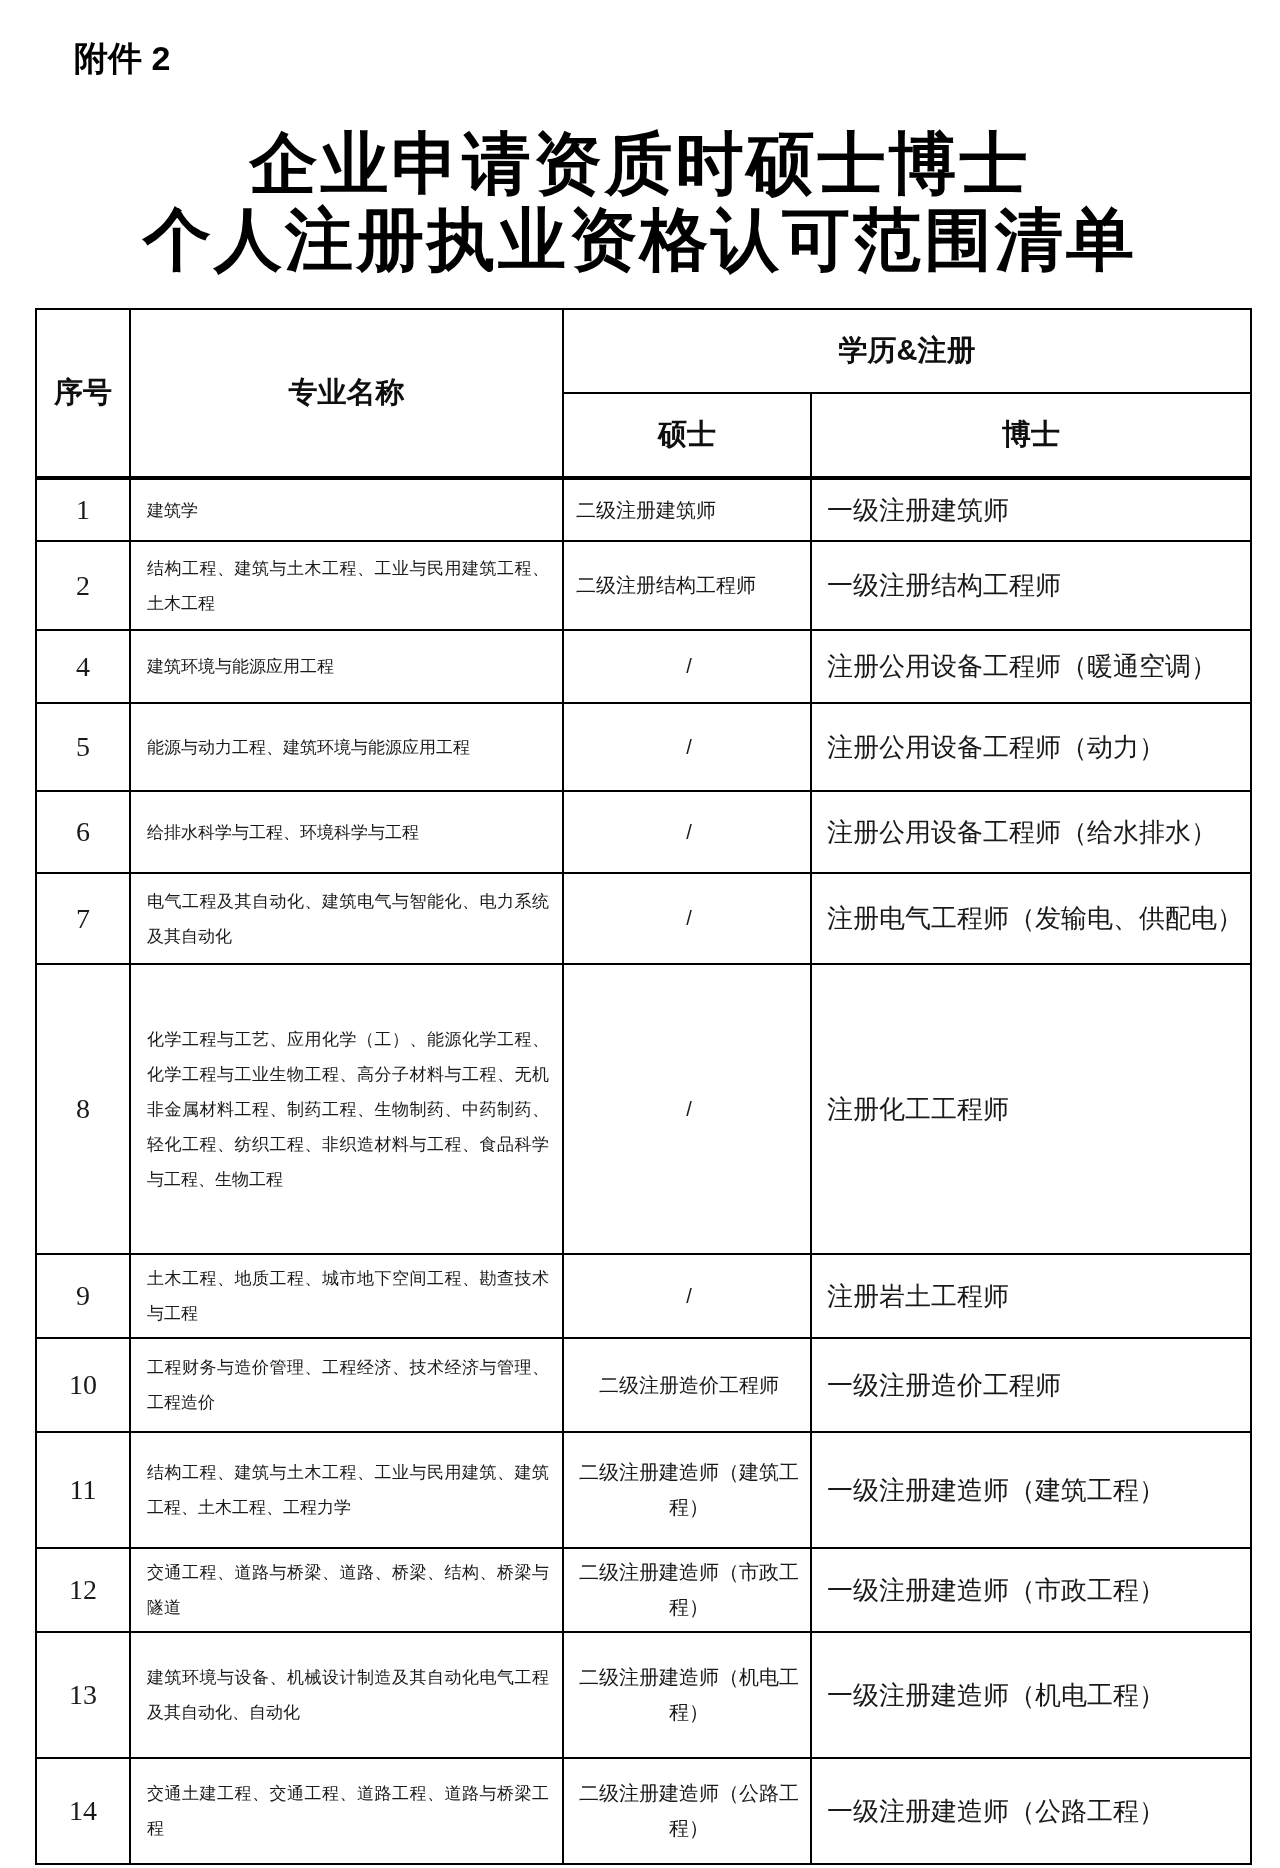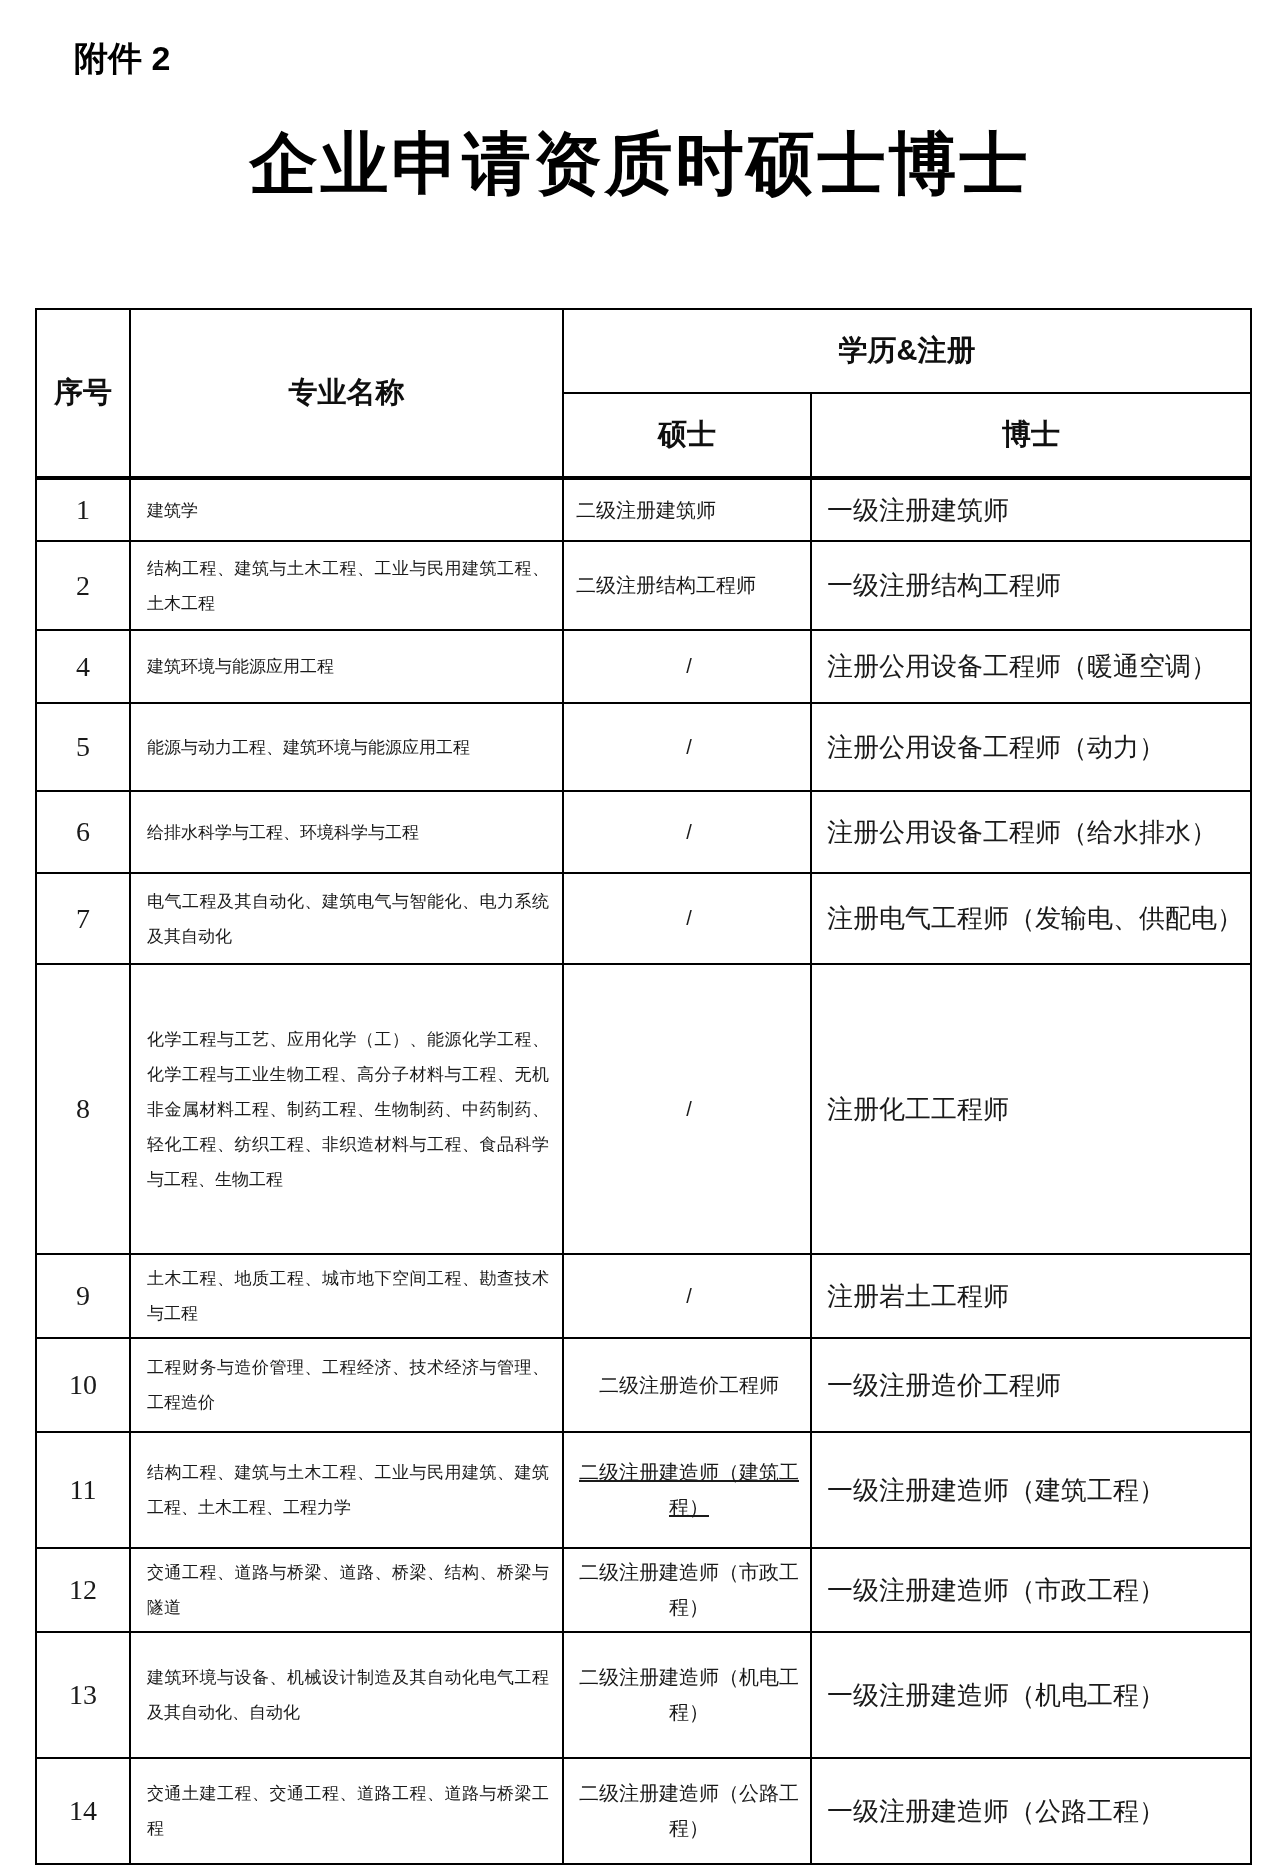--- a/index.html
+++ b/index.html
@@ -89,20 +89,21 @@
     color: #1a1a1a;
   }
 </style>
 </head>
 <body>
 
 <div class="attachment">附件 2</div>
 
 <div class="doc-title">
   <div>企业申请资质时硕士博士</div>
+  <div>个人注册执业资格认可范围清单</div>
 </div>
 
 <table class="qual-table">
   <colgroup>
     <col style="width:94px">
     <col style="width:433px">
     <col style="width:248px">
     <col style="width:440px">
   </colgroup>
   <thead>
@@ -167,21 +168,21 @@
       </tr>
       <tr style="height: 94px;">
         <td class="c-no">10</td>
         <td class="c-major">工程财务与造价管理、工程经济、技术经济与管理、工程造价</td>
         <td class="c-master" style="text-align: center;">二级注册造价工程师</td>
         <td class="c-doctor">一级注册造价工程师</td>
       </tr>
       <tr style="height: 116px;">
         <td class="c-no">11</td>
         <td class="c-major">结构工程、建筑与土木工程、工业与民用建筑、建筑工程、土木工程、工程力学</td>
-        <td class="c-master" style="text-align: center; text-decoration: underline;">二级注册建造师（建筑工程）</td>
+        <td class="c-master" style="text-align: center;">二级注册建造师（建筑工程）</td>
         <td class="c-doctor">一级注册建造师（建筑工程）</td>
       </tr>
       <tr style="height: 60px;">
         <td class="c-no">12</td>
         <td class="c-major">交通工程、道路与桥梁、道路、桥梁、结构、桥梁与隧道</td>
         <td class="c-master" style="text-align: center;">二级注册建造师（市政工程）</td>
         <td class="c-doctor">一级注册建造师（市政工程）</td>
       </tr>
       <tr style="height: 126px;">
         <td class="c-no">13</td>

